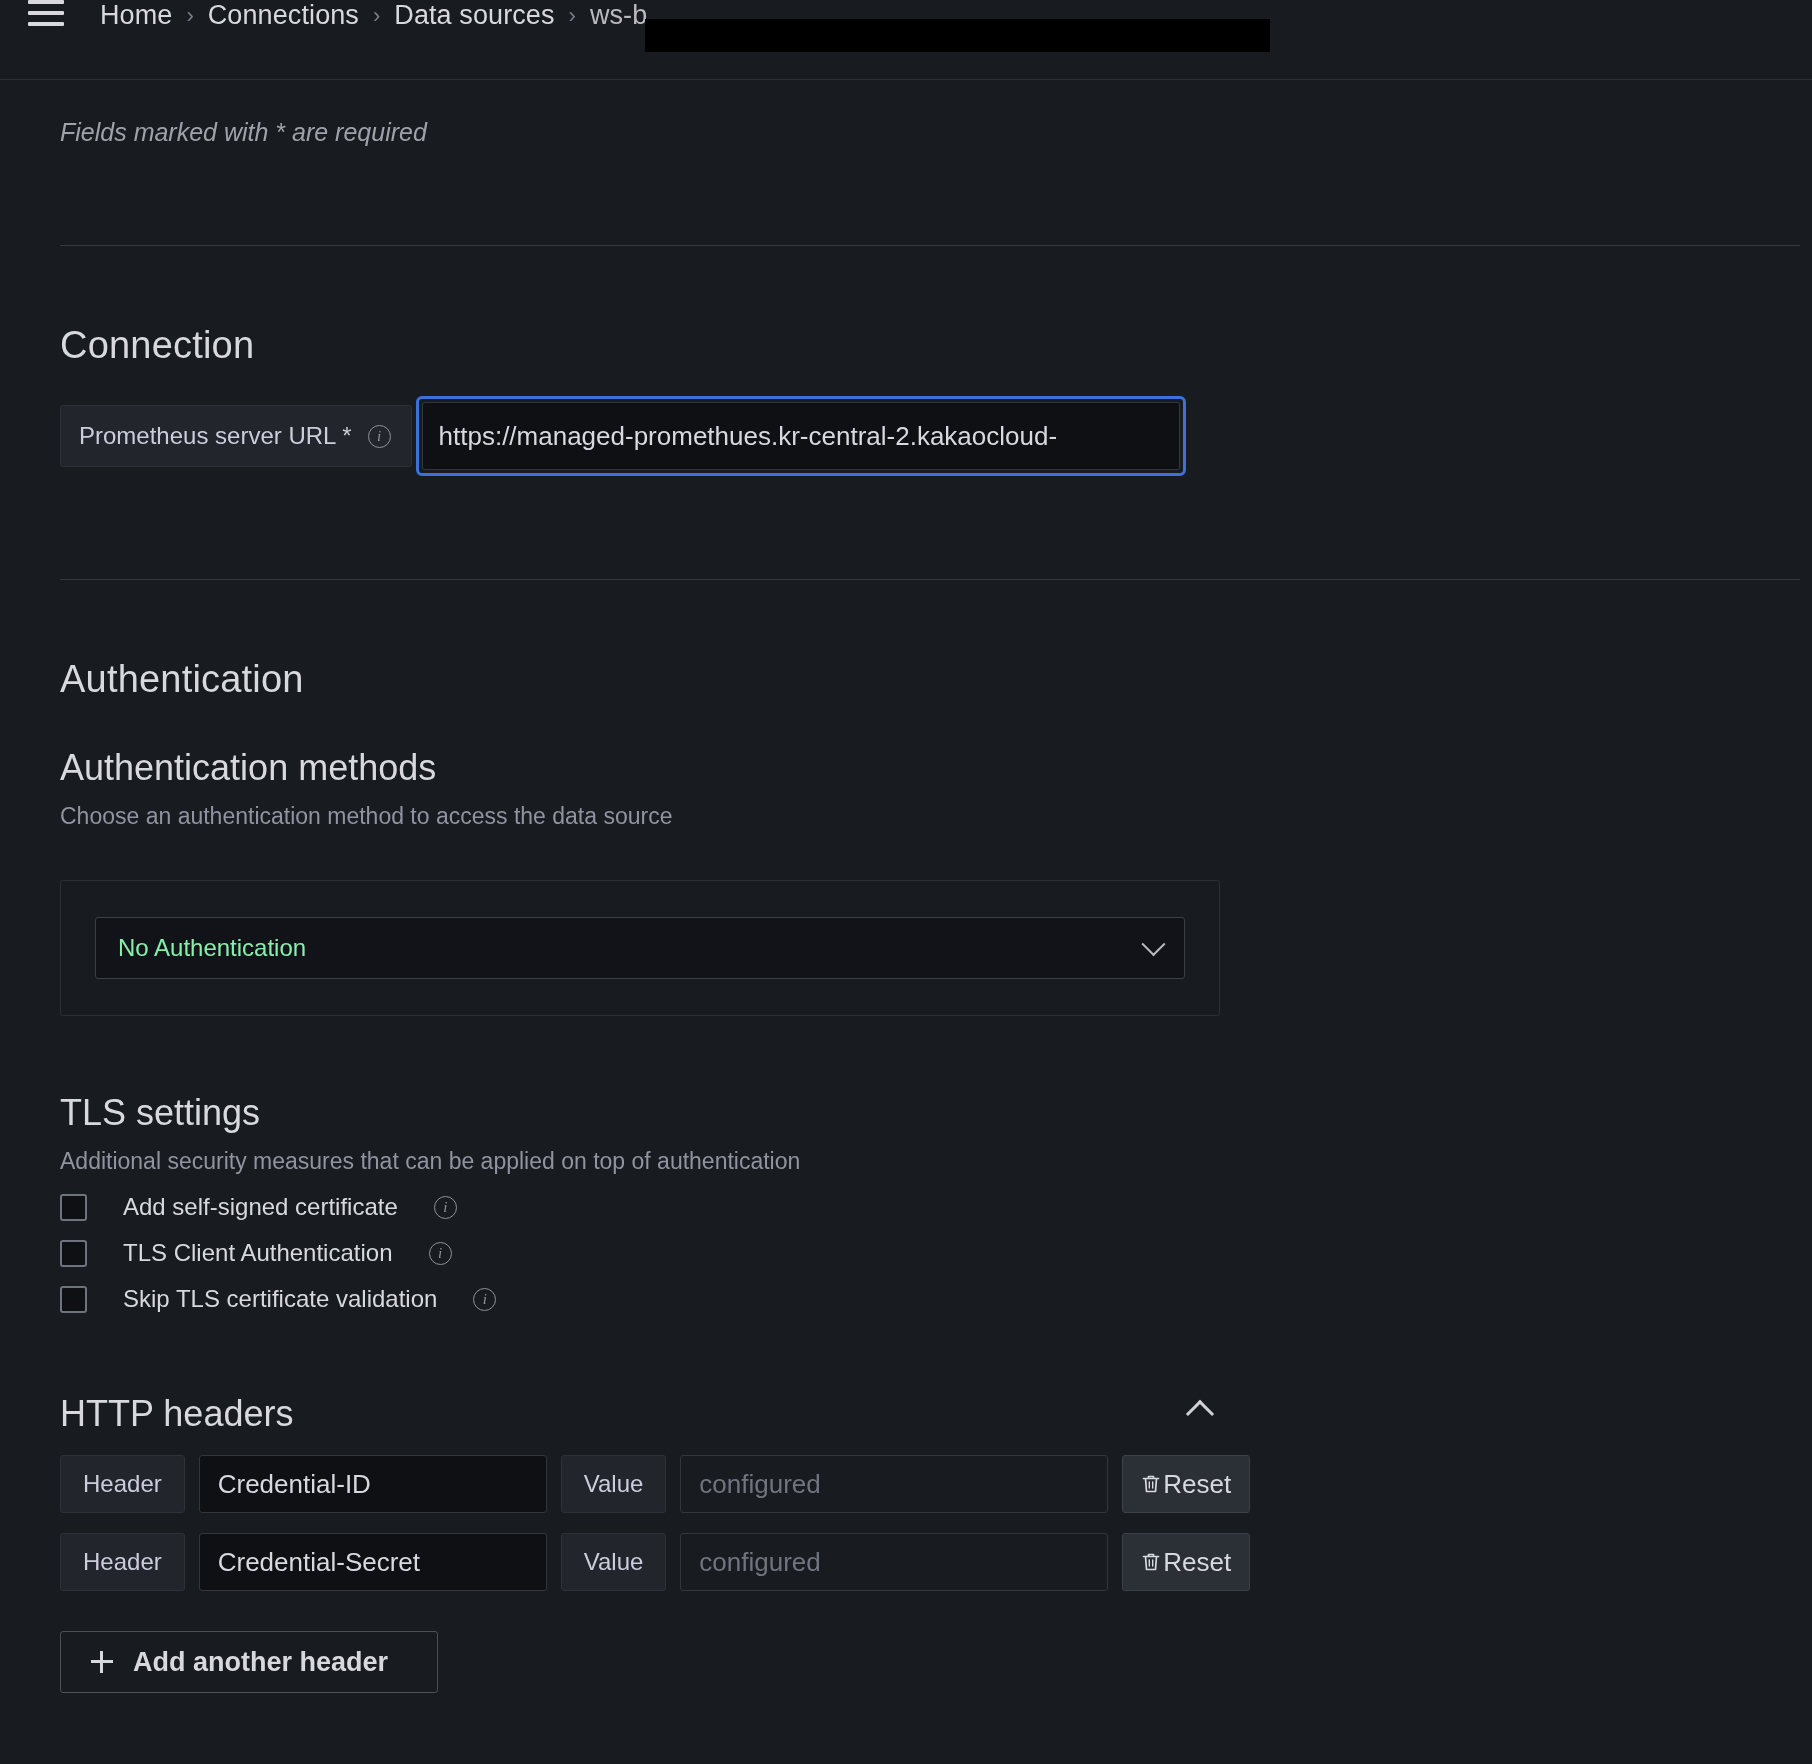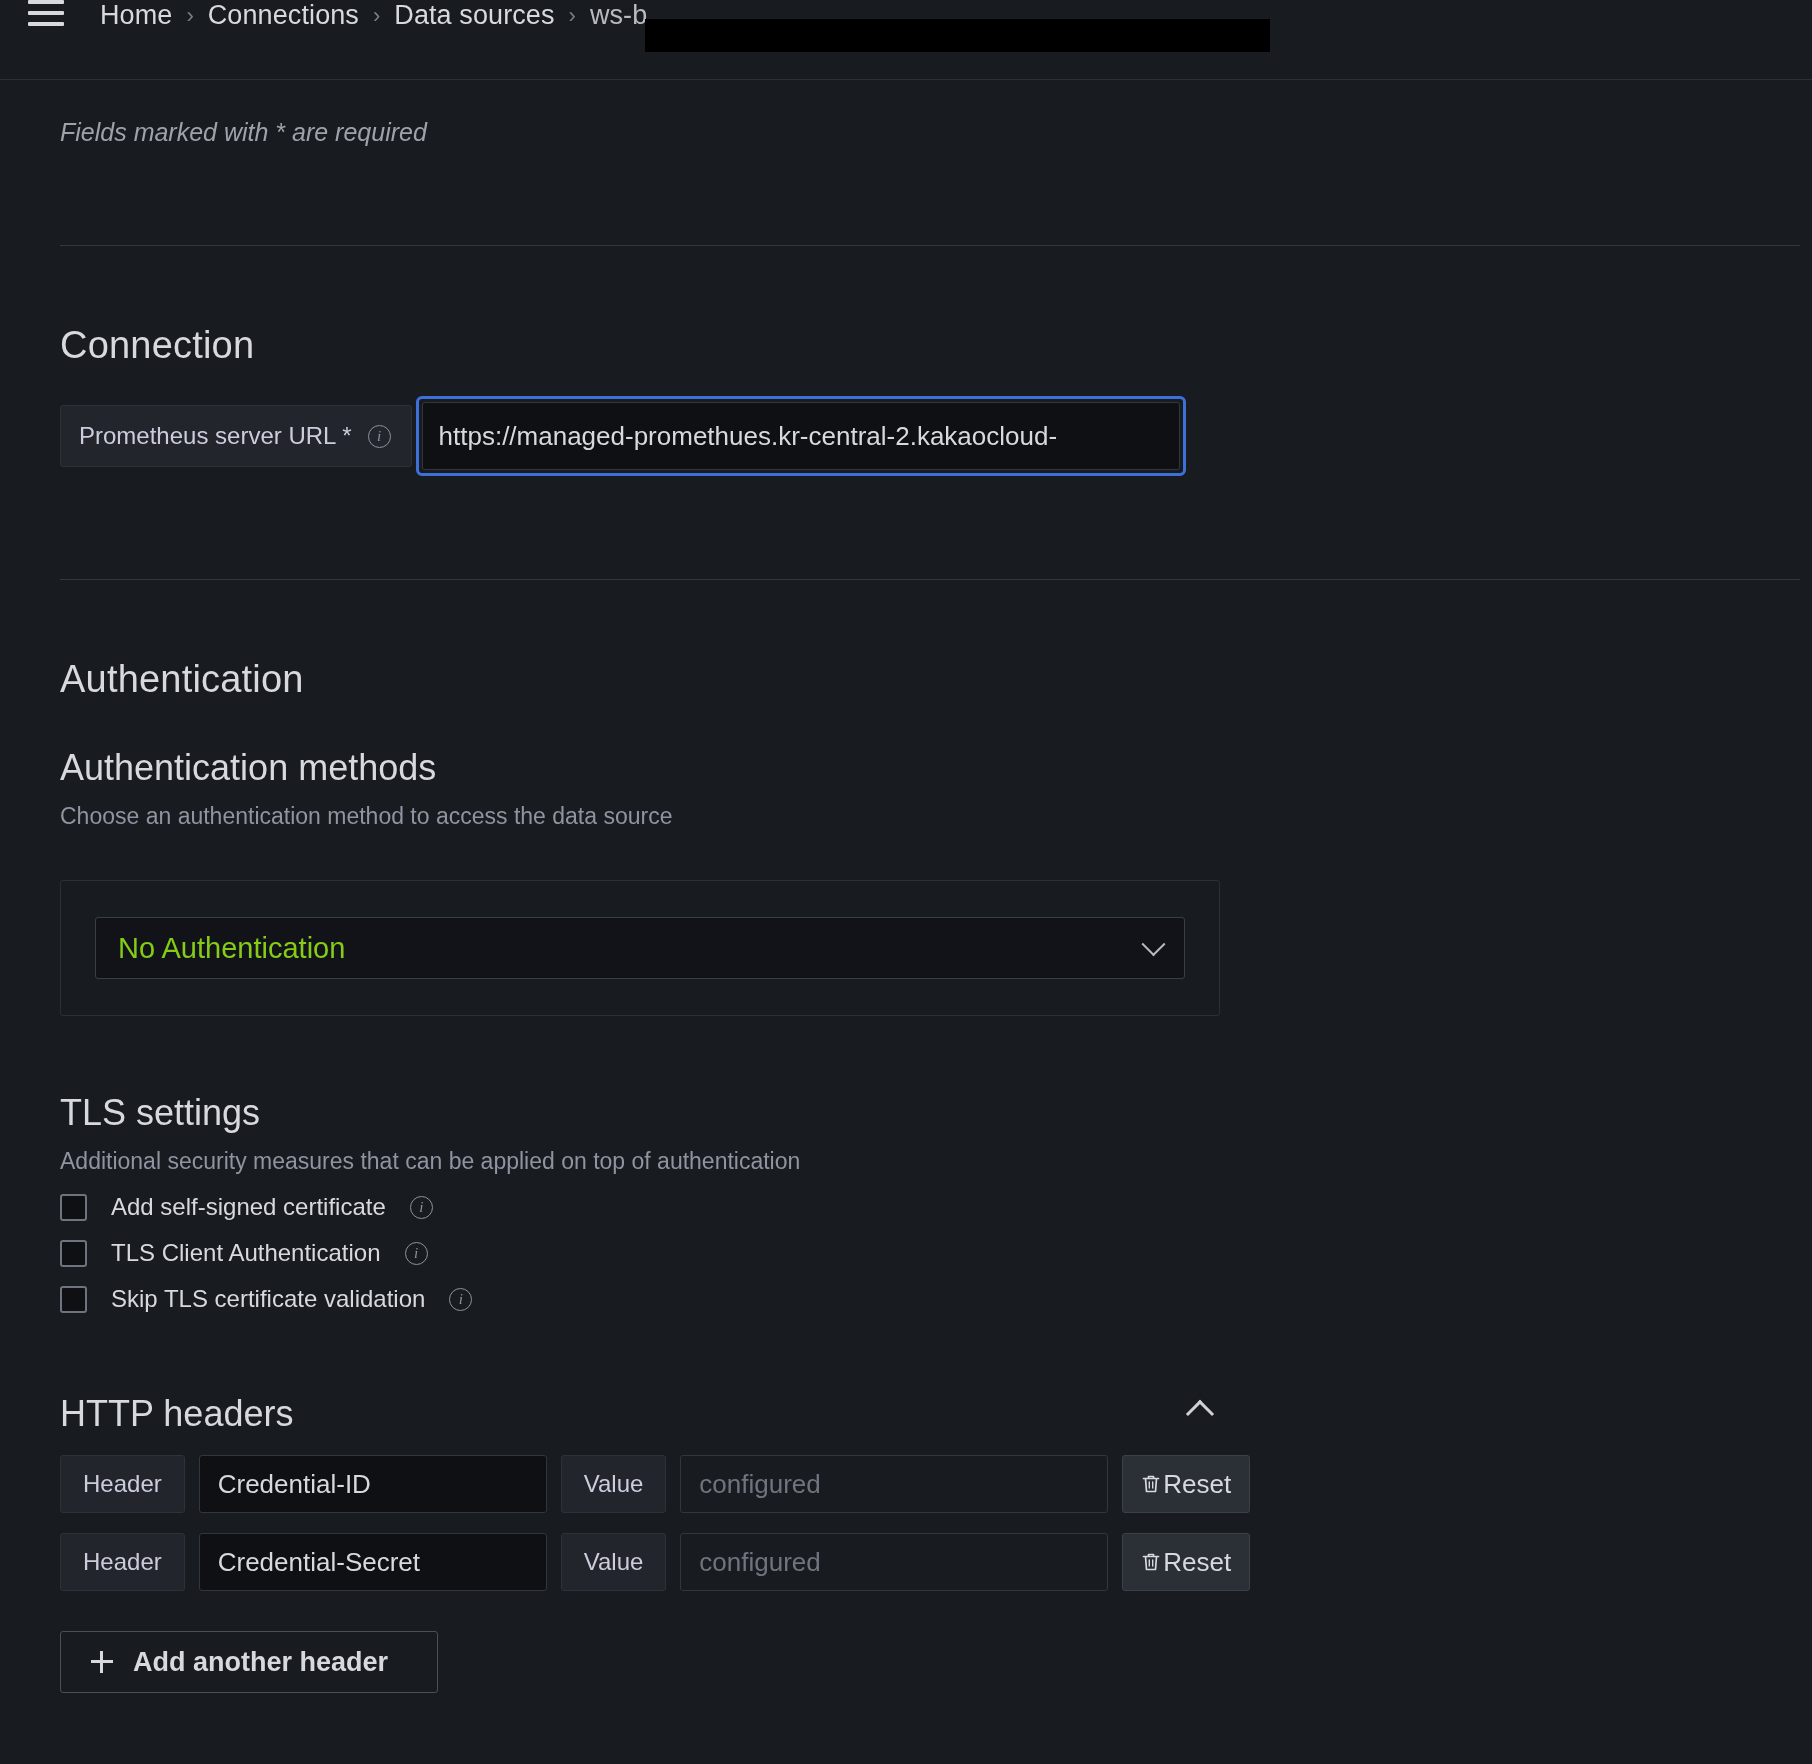--- a/index.html
+++ b/index.html
@@ -195,40 +195,40 @@
     height: 62px;
     background: #111318;
     border: 1px solid #3a3f47;
     border-radius: 3px;
     display: flex;
     align-items: center;
     padding: 0 22px;
     cursor: pointer;
   }
   .auth-select-value {
-    font-size: 29px;
-    color: #84cc16;
+    font-size: 24px;
+    color: #86efac;
     flex: 1;
   }
   .chev-down {
     width: 17px;
     height: 17px;
     border-right: 2.4px solid #b9bac1;
     border-bottom: 2.4px solid #b9bac1;
     transform: rotate(45deg) translate(-3px,-3px);
     flex: 0 0 auto;
   }
 
   
   .tls-block { margin-top: 76px; }
 
   .checkrow {
     display: flex;
     align-items: center;
-    gap: 24px;
+    gap: 36px;
     margin-top: 18px;
     cursor: pointer;
   }
   .checkrow:first-of-type { margin-top: 36px; }
   .checkbox {
     width: 27px;
     height: 27px;
     border: 2px solid #6e747f;
     border-radius: 3px;
     background: #0e1013;

